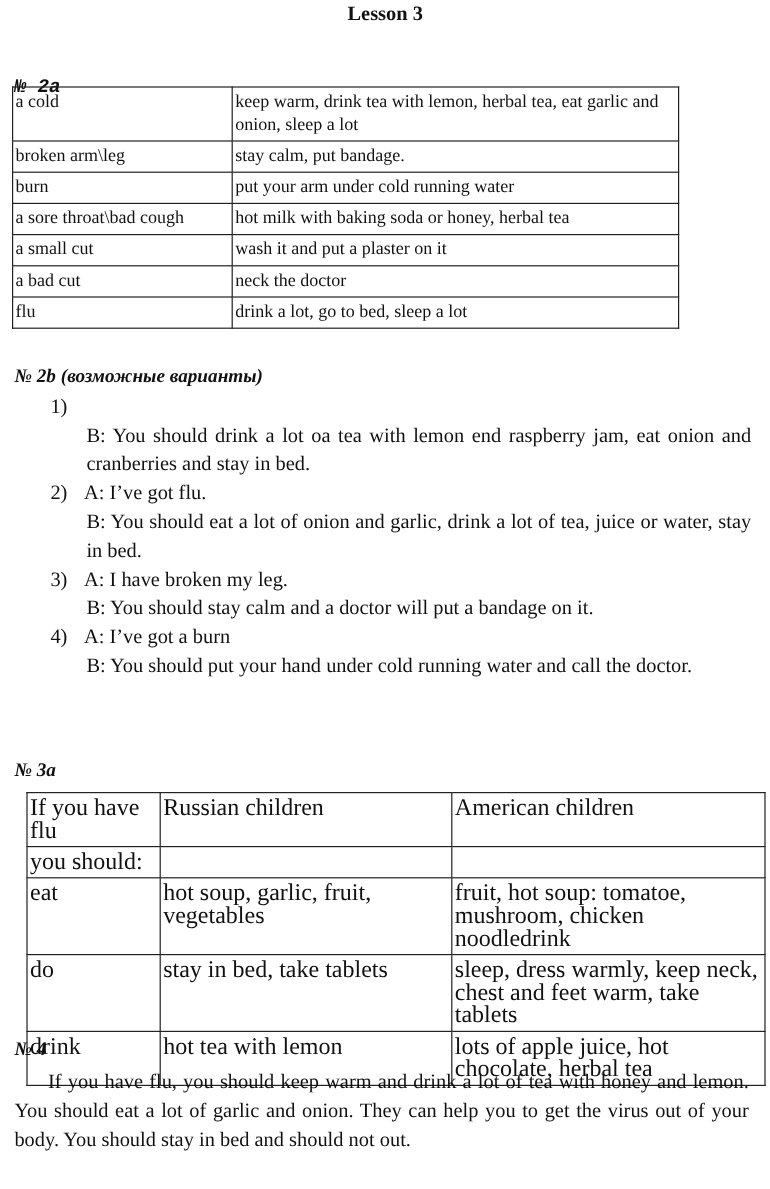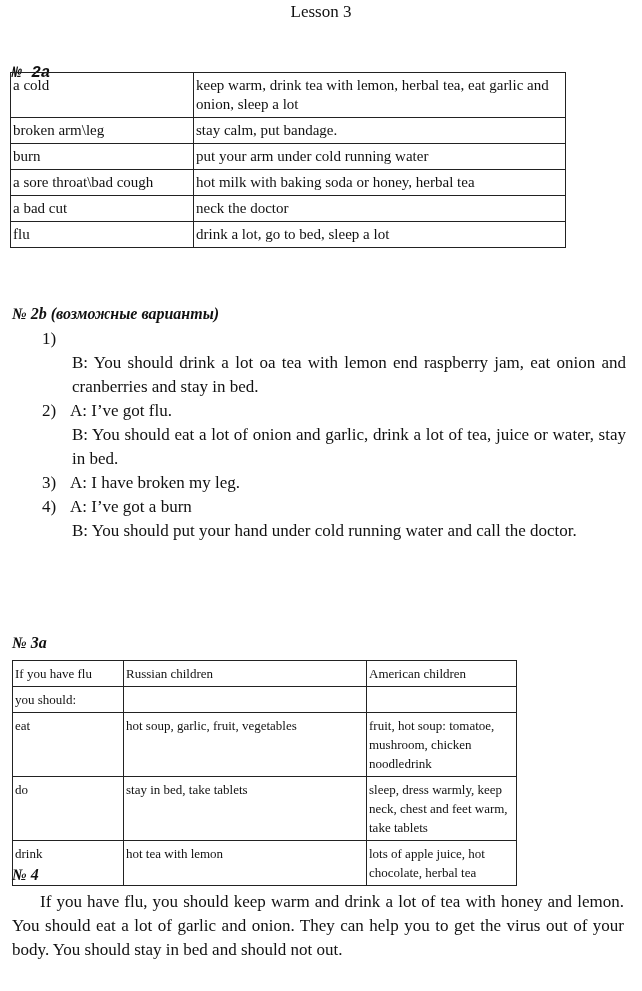--- a/index.html
+++ b/index.html
@@ -3,34 +3,34 @@
 <meta charset="utf-8">
 <style>
   html, body { margin:0; padding:0; background:#ffffff; }
   body {
     width:642px; height:991px; position:relative; overflow:hidden;
     font-family:"Liberation Serif", "DejaVu Serif", serif;
     color:#111;
   }
   .title {
     position:absolute; left:0; top:2px; width:642px; text-align:center;
-    font-weight:normal; font-size:17px;
+    font-weight:bold; font-size:17px;
   }
   .sec {
     position:absolute; left:12px; font-weight:bold; font-style:italic; font-size:16px;
   }
   table.t {
     position:absolute; border-collapse:collapse; font-size:15px; line-height:19px;
   }
   table.t td {
     border:1px solid #222; vertical-align:top; padding:3px 2px 3px 2px;
   }
   #t2a { left:10px; top:72px; width:556px; }
   #t2a td.c1 { width:178px; }
-  #t3a { left:12px; top:660px; width:505px; font-size:13px; }
+  #t3a { left:22px; top:660px; width:616px; font-size:20px; }
   #t3a td.c1 { width:106px; }
   #t3a td.c2 { width:238px;margin-left:12px; }
   .dlg {
     position:absolute; left:42px; width:584px; font-size:17px; line-height:24px;
   }
   .dlg .row { display:flex; }
   .dlg .num { width:28px; flex:none; }
   .dlg .line-a { }
   .dlg .line-b { padding-left:30px; text-align:justify; }
   .para {
@@ -56,20 +56,24 @@
     </tr>
     <tr>
       <td class="c1">burn</td>
       <td>put your arm under cold running water</td>
     </tr>
     <tr>
       <td class="c1">a sore throat\bad cough</td>
       <td>hot milk with baking soda or honey, herbal tea</td>
     </tr>
     <tr>
+      <td class="c1">a small cut</td>
+      <td>wash it and put a plaster on it</td>
+    </tr>
+    <tr>
       <td class="c1">a bad cut</td>
       <td>neck the doctor</td>
     </tr>
     <tr>
       <td class="c1">flu</td>
       <td>drink a lot, go to bed, sleep a lot</td>
     </tr>
   </tbody>
 </table>
 
@@ -86,20 +90,21 @@
       <span class="num">2)</span>
       <span class="line-a">A: I’ve got flu.</span>
     </div>
     <div class="line-b">B: You should eat a lot of onion and garlic, drink a lot of tea, juice or water, stay in bed.</div>
   </div>
   <div>
     <div class="row">
       <span class="num">3)</span>
       <span class="line-a">A: I have broken my leg.</span>
     </div>
+    <div class="line-b">B: You should stay calm and a doctor will put a bandage on it.</div>
   </div>
   <div>
     <div class="row">
       <span class="num">4)</span>
       <span class="line-a">A: I’ve got a burn</span>
     </div>
     <div class="line-b">B: You should put your hand under cold running water and call the doctor.</div>
   </div>
 </div>
 

